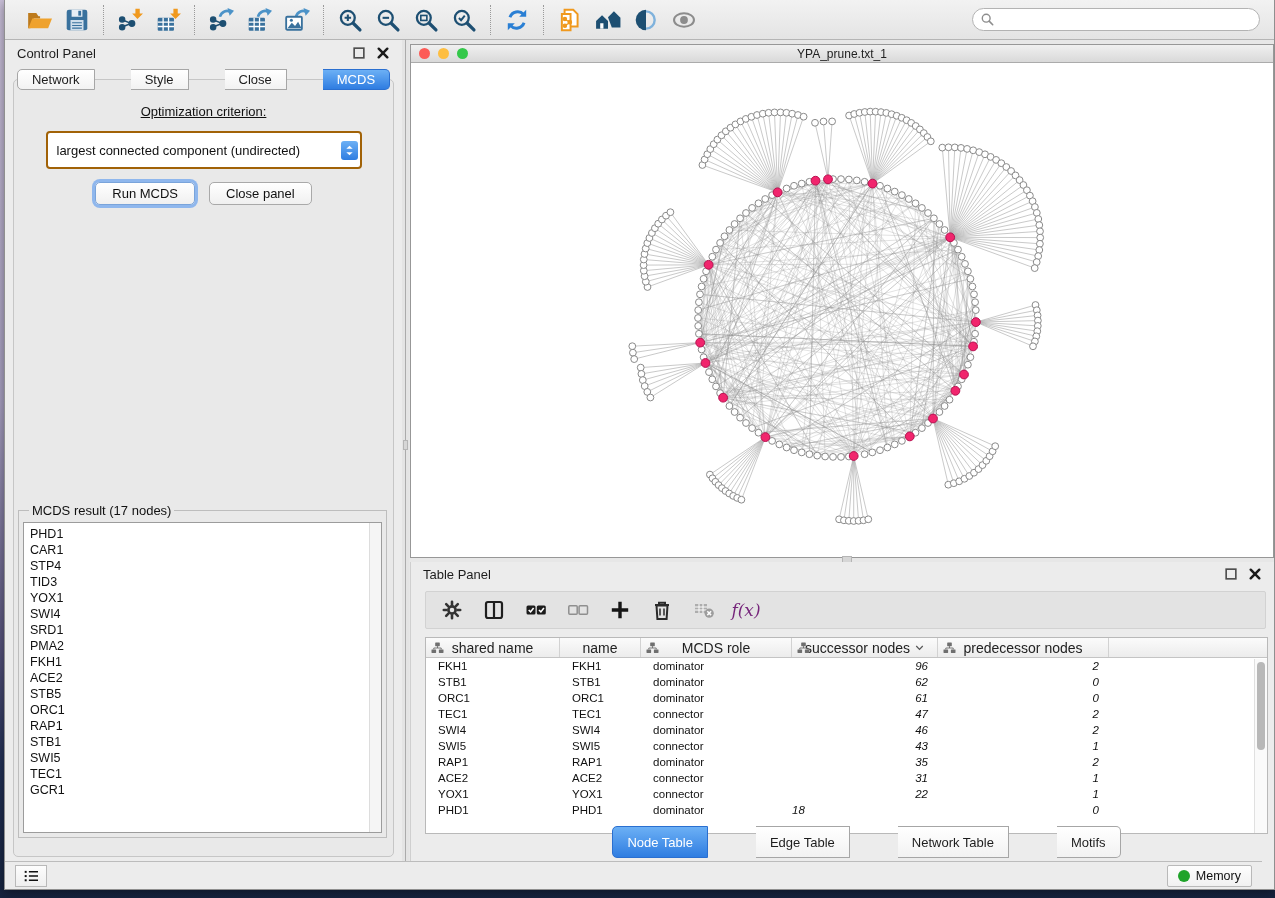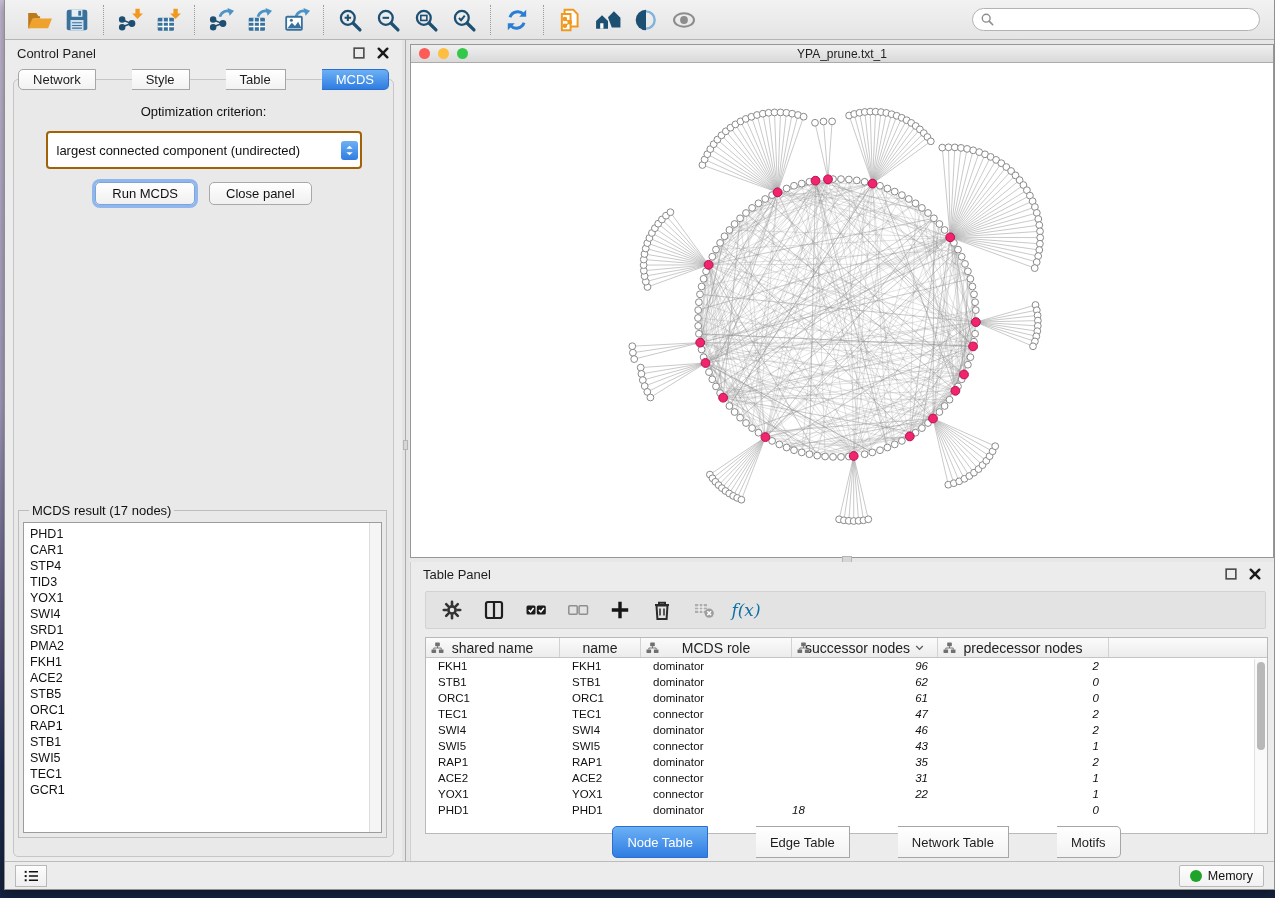--- a/index.html
+++ b/index.html
@@ -48,21 +48,21 @@
   }
   .cp-tab:first-child, .bt-tab:first-child { border-left-width:1px; border-radius:5px 0 0 5px; }
   .cp-tab:last-child, .bt-tab:last-child { border-radius:0 5px 5px 0; }
   .cp-tab.active, .bt-tab.active {
     background:linear-gradient(#6cb0f5,#2f7de1); color:#fff; border-color:#2a6fd0;
   }
   .cp-body {
     position:absolute; left:8px; right:8px; top:39px; bottom:4px;
     background:#e9e9e9; border:1px solid #c6c6c6; border-radius:5px;
   }
-  .opt-label { text-align:center; font-size:13px; color:#111; margin-top:24px; }
+  .opt-label { text-align:center; font-size:13px; color:#111; margin-top:24px;text-decoration:underline; }
   .select-box {
     margin:12px auto 0; width:316px; height:38px; background:#fff;
     border:2px solid #a16207; border-radius:4px; display:flex; align-items:center; position:relative;
   }
   .select-box .sel-text { flex:1; font-size:13px; padding-left:9px; color:#111; white-space:nowrap; overflow:hidden; }
   .select-box .stepper {
     width:17px; height:19px; margin-right:2px; border-radius:3px;
     background:linear-gradient(#6cb0f5,#2f7de1); display:flex; align-items:center; justify-content:center; flex:none;
   }
   .btn-row { display:flex; justify-content:center; gap:14px; margin-top:13px; }
@@ -127,32 +127,32 @@
   .tbl-body .tr { display:flex; height:16px; align-items:center; }
   .td { font-size:11.5px; color:#111; flex:none; white-space:nowrap; overflow:hidden; }
   .td.left { padding-left:12px; text-align:left; }
   .td.right { padding-right:10px; text-align:right;font-style:italic; }
   .tbl-scroll { position:absolute; right:0; top:21px; bottom:0; width:13px; background:#fafafa; border-left:1px solid #e0e0e0; }
   .tbl-thumb { position:absolute; left:2px; right:2px; top:3px; height:88px; background:#b8b8b8; border-radius:5px; }
   .bt-tabs { position:absolute; left:0; right:0; bottom:3px; display:flex; justify-content:center; }
   .bt-tab { height:32px;margin-left:48px; }
   
   .statusbar {
-    position:absolute; left:0; right:0; bottom:0; height:28px; background:#ececec;
+    position:absolute; left:0; right:12px; bottom:0; height:28px; background:#ececec;
     border-top:1px solid #bcbcbc; display:flex; align-items:center; padding:0 10px;
   }
   .status-left-btn { width:32px; height:22px; background:linear-gradient(#fdfdfd,#efefef); border:1px solid #b9b9b9; display:flex; align-items:center; justify-content:center; }
   .status-left-btn svg { width:16px; height:14px; }
   .memory-btn {
     margin-left:auto; height:22px; padding:0 10px; background:linear-gradient(#fdfdfd,#f1f1f1);
     border:1px solid #b9b9b9; border-radius:2px; display:flex; align-items:center; gap:6px;
     font:12.5px "Liberation Sans",sans-serif; color:#111;
   }
   .memory-dot { width:12px; height:12px; border-radius:50%; }
-  .fx-label { font:italic 17px "DejaVu Serif", serif; color:#0369a1; }
+  .fx-label { font:italic 17px "DejaVu Serif", serif; color:#701a75; }
 </style>
 </head>
 <body>
 
 <div class="app">
 
   <div class="toolbar">
     <div id="tbGroups" style="display:flex;align-items:center;">
         <div class="tb-group">
           <button class="tb-btn">
@@ -337,21 +337,21 @@
           <button class="wbtn">
             <svg viewBox="0 0 13 13">
                 <path d="M2.5 2.5l8 8M10.5 2.5l-8 8" stroke="#1a1a1a" stroke-width="2.3" stroke-linecap="round"></path>
               </svg>
           </button>
         </span>
       </div>
       <div class="cp-tabs" id="cpTabs">
           <button class="cp-tab">Network</button>
           <button class="cp-tab">Style</button>
-          <button class="cp-tab">Table</button>
+          <button class="cp-tab">Close</button>
           <button class="cp-tab active">MCDS</button>
         </div>
       <div class="cp-body">
         <div class="opt-label">Optimization criterion:</div>
         <div class="select-box">
           <span class="sel-text">largest connected component (undirected)</span>
           <span class="stepper">
             <svg viewBox="0 0 12 14" width="11" height="13">
                 <path d="M2.5 5.2L6 1.8 9.5 5.2z" fill="#fff"></path>
                 <path d="M2.5 8.8L6 12.2 9.5 8.8z" fill="#fff"></path>

